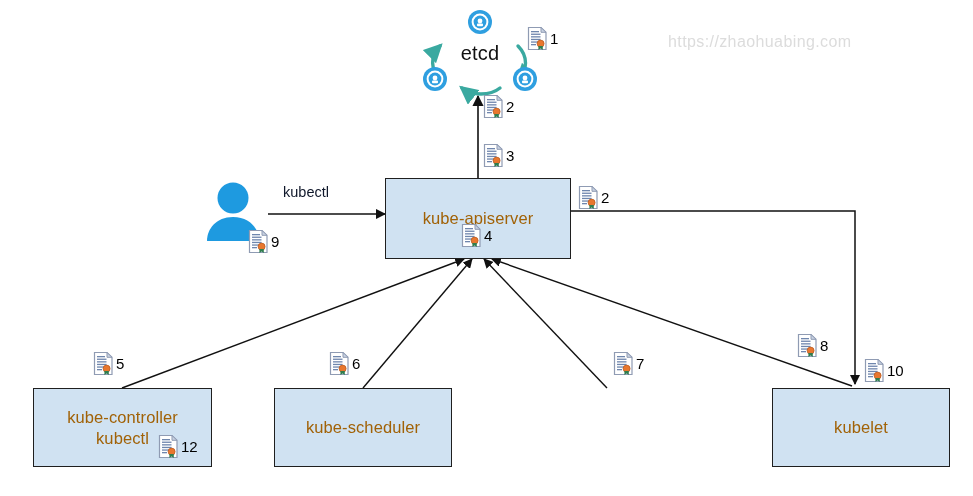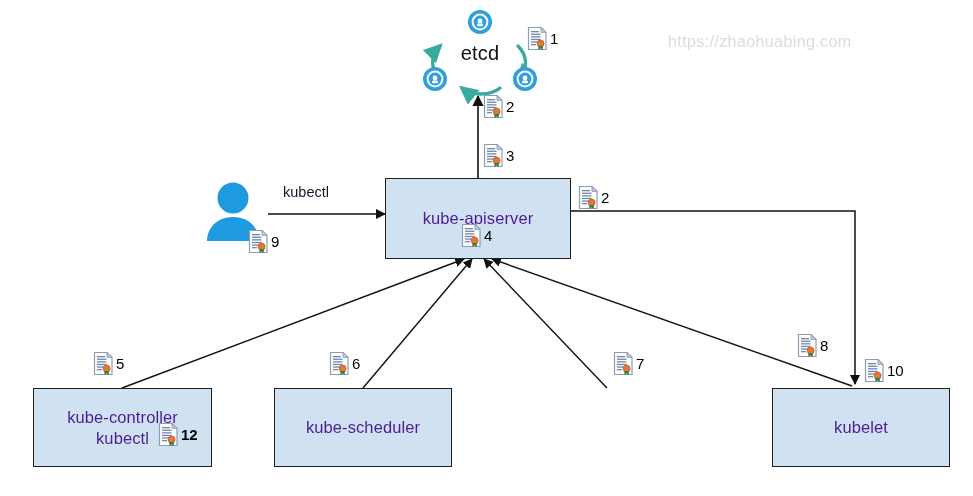--- a/index.html
+++ b/index.html
@@ -28,21 +28,21 @@
   .node {
     position: absolute;
     background: #d0e2f2;
     border: 1.4px solid #1f1f1f;
     display: flex;
     align-items: center;
     justify-content: center;
     text-align: center;
     font-size: 16.5px;
     line-height: 1.22;
-    color: #4c1d95;
+    color: #a16207;
     letter-spacing: .1px;
   }
   .node-label { display: inline; }
   .node-inline { display: block; padding: 0 6px; }
 
   
   .cert {
     position: absolute;
     display: flex;
     align-items: center;
@@ -390,21 +390,21 @@
           <rect x="4" y="12.8" width="9.5" height="1.3"></rect>
         <rect x="4" y="15.4" width="9.5" height="1.3"></rect>
           <rect x="4" y="18" width="5" height="1.3"></rect>
       </g>
       <circle cx="13.6" cy="17.6" r="3.5" fill="#e8772e" stroke="#b4561c" stroke-width=".7"></circle>
       <path d="M11.4 20 L11.4 24 L13.6 22.4 L15.8 24 L15.8 20 Z" fill="#2f7d4f"></path>
     </svg>
     <span class="num">2</span>
   </div>
 
-  <div class="cert" style="left:158px; top:422px;font-weight:bold;">
+  <div class="cert" style="left:158px; top:434px;">
     <svg class="cert-icon" width="21" height="25" viewBox="0 0 21 25">
       <path d="M1.5 1.5 H14 L19 6.3 V23.5 H1.5 Z" fill="#ffffff" stroke="#8f9bb3" stroke-width="1.2"></path>
       <path d="M14 1.5 L19 6.3 H14 Z" fill="#c9d3e3" stroke="#8f9bb3" stroke-width="1"></path>
       <g fill="#6f86ad">
         <rect x="4" y="5" width="8" height="1.3"></rect>
           <rect x="4" y="7.6" width="9.5" height="1.3"></rect>
         <rect x="4" y="10.2" width="9.5" height="1.3"></rect>
           <rect x="4" y="12.8" width="9.5" height="1.3"></rect>
         <rect x="4" y="15.4" width="9.5" height="1.3"></rect>
           <rect x="4" y="18" width="5" height="1.3"></rect>

